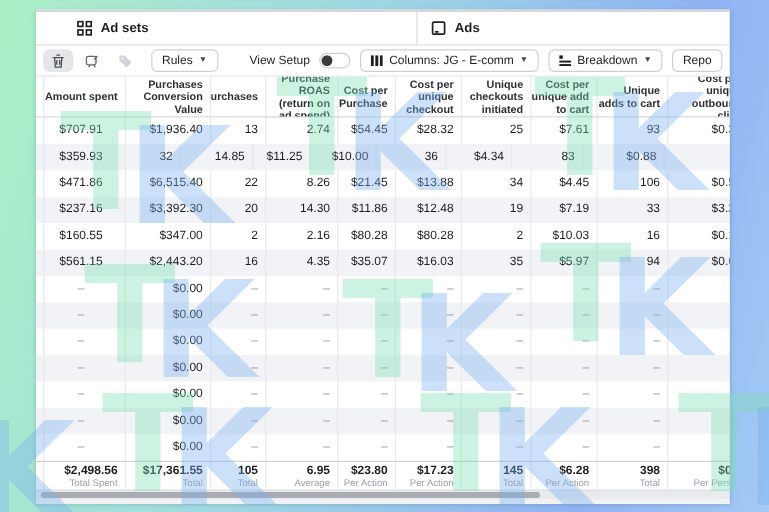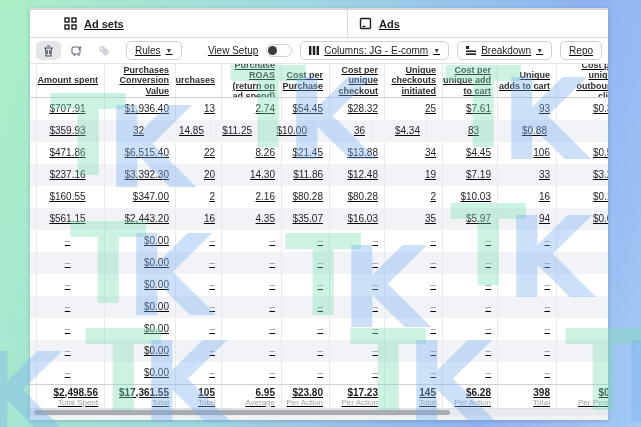--- a/index.html
+++ b/index.html
@@ -7,21 +7,20 @@
   body {
     font-family:"Liberation Sans", sans-serif;
     background:linear-gradient(105deg,#aaf0c6 0%,#9fd8e2 40%,#8fb2f2 78%,#a3cbf4 100%);
     position:relative;
   }
   .window {
     position:absolute; left:30px; top:8px; width:578px; height:412px;
     background:#fff; border-top:2px solid #d4d6da;
     box-shadow:0 1px 4px rgba(0,0,0,.18);
     overflow:hidden;
-    text-decoration:underline;
   }
   
   .tabbar { display:flex; height:28px; border-bottom:1px solid #d8dadf; background:#fff; }
   .tab { display:flex; align-items:center; gap:7px; font-size:11px; font-weight:bold; color:#1c1e21; }
   .tab-adsets { width:318px; padding-left:34px; border-right:1px solid #d8dadf; }
   .tab-ads { flex:1; padding-left:11px; }
   .tabicon { width:13px; height:13px; display:inline-block; }
   
   .toolbar { display:flex; align-items:center; height:26px; background:#fff; border-bottom:1px solid #e2e4e8; padding:0 6px; }
   .iconbtn { width:25px; height:19px; border-radius:5px; display:flex; align-items:center; justify-content:center; margin-right:3px; }

